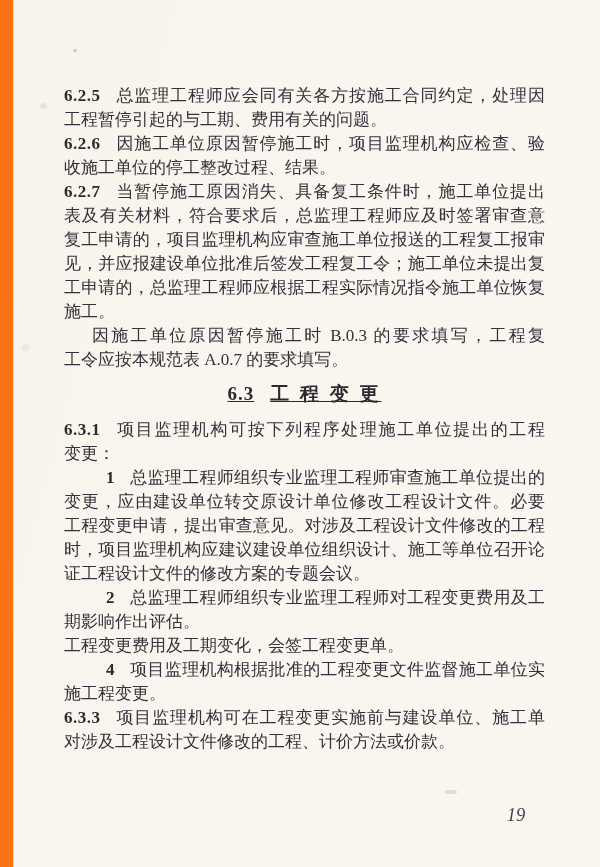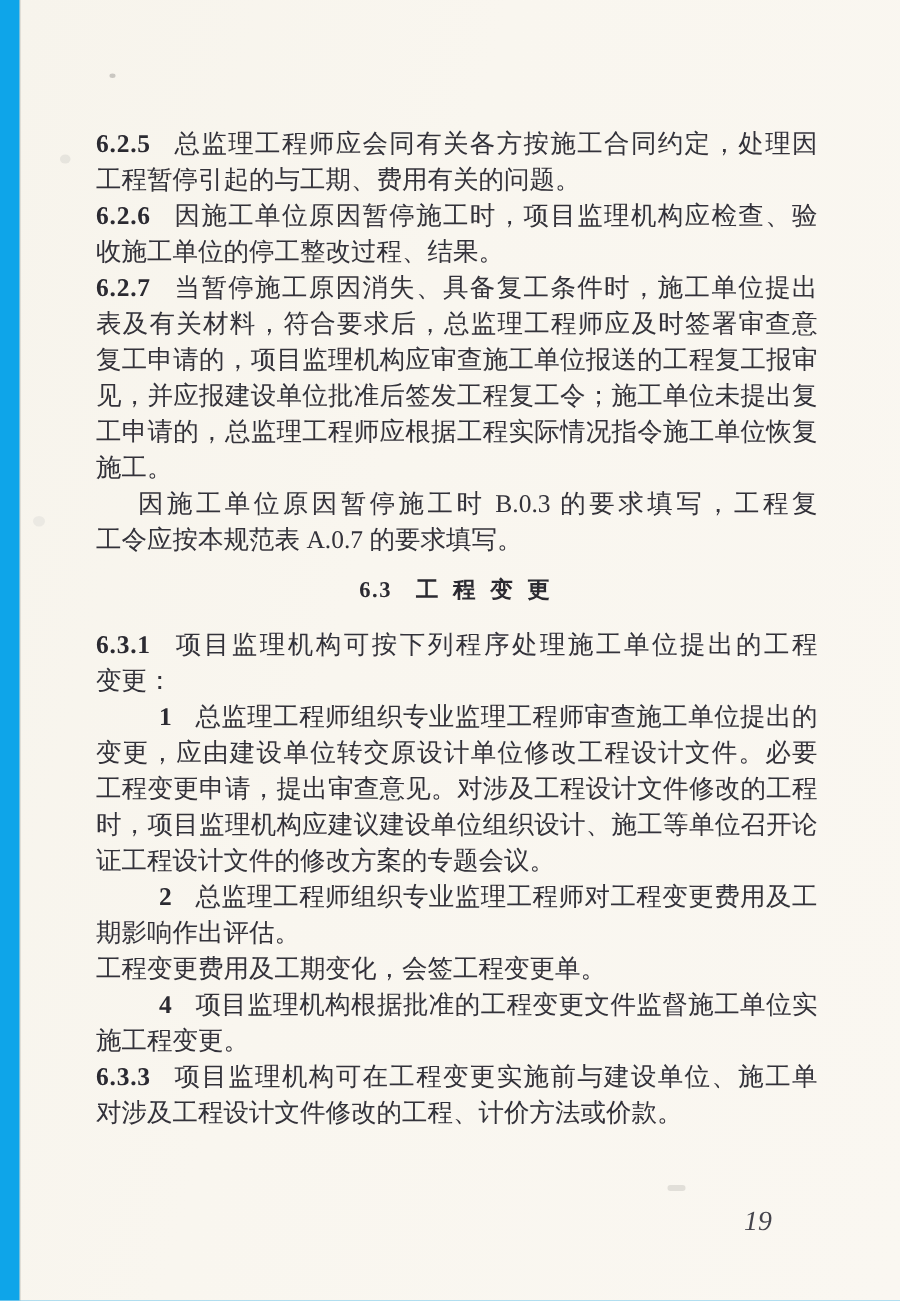--- a/index.html
+++ b/index.html
@@ -5,21 +5,21 @@
   html, body {
     margin: 0; padding: 0;
     width: 600px; height: 867px;
     overflow: hidden;
     background: #fbfaf7;
     font-family: "Liberation Serif", "DejaVu Serif", serif;
   }
   .scan {
     position: absolute; left: 0; top: 0;
     width: 600px; height: 867px;
-    background: #0ea5e9;
+    background: #f97316;
   }
   
   .paper {
     position: absolute; left: 13px; top: 0;
     width: 587px; height: 867px;
     background: linear-gradient(105deg, #f7f4ec 0%, #f9f6ef 40%, #faf7f1 100%);
     border-left: 1px solid #e1ded6;
   }
   
   .smudge { position: absolute; border-radius: 50%; pointer-events: none; }
@@ -52,32 +52,33 @@
     font-weight: 700;
     color: #2b2a31;
     margin-right: 15px;
     letter-spacing: 0.5px;
   }
   .heading {
     position: absolute; left: 64px; top: 381px;
     width: 481px; height: 26px; line-height: 26px;
     text-align: center;
     font-weight: 700;
-    font-size: 15px;
+    font-size: 19px;
     color: #2b2a31;
+    text-decoration: underline;
   }
   .heading .h-num { letter-spacing: 1px; margin-right: 16px; }
   .heading .h-title { letter-spacing: 3px; }
   .pageno {
     position: absolute; left: 496px; top: 802px;
     width: 40px; height: 26px; line-height: 26px;
     font-style: italic;
     font-size: 18.5px;
     color: #45444c;
-    text-align: left;
+    text-align: center;
   }
 </style>
 </head>
 <body>
 
 <div class="scan">
   <div class="paper"></div>
   <div class="smudge sm1"></div>
   <div class="smudge sm2"></div>
   <div class="smudge sm3"></div>

